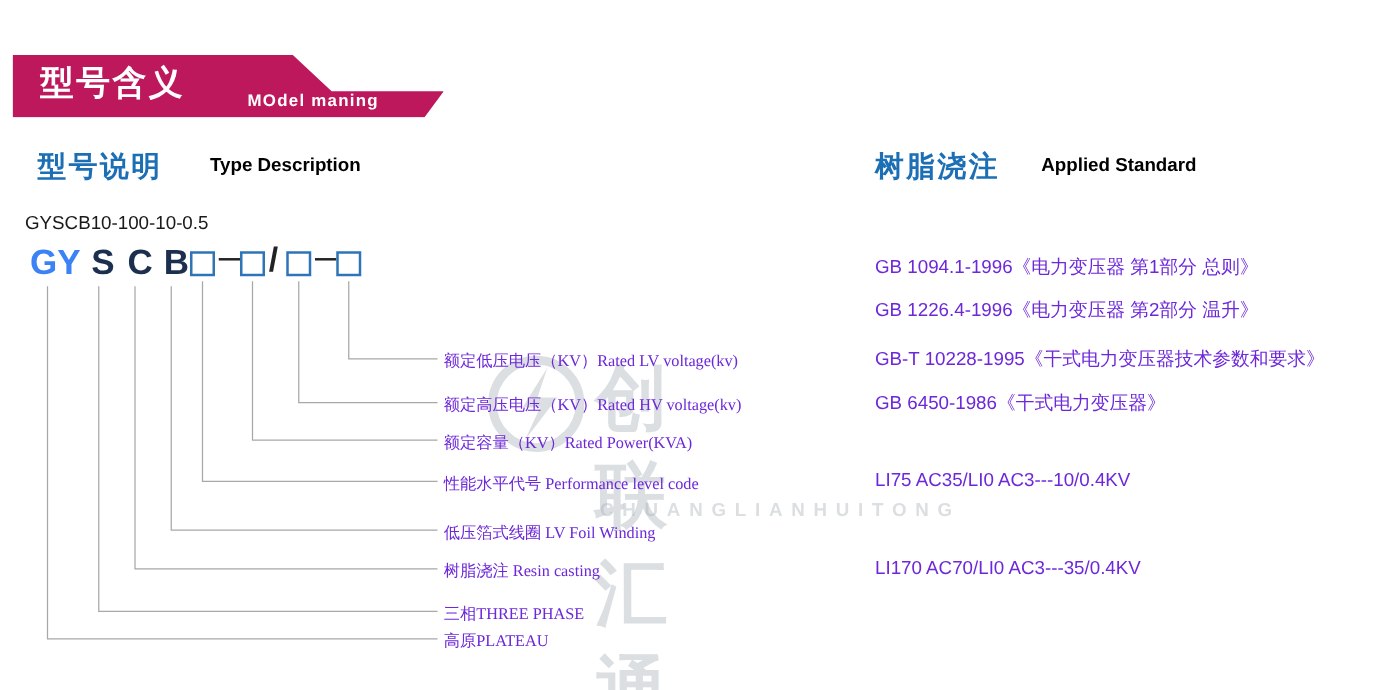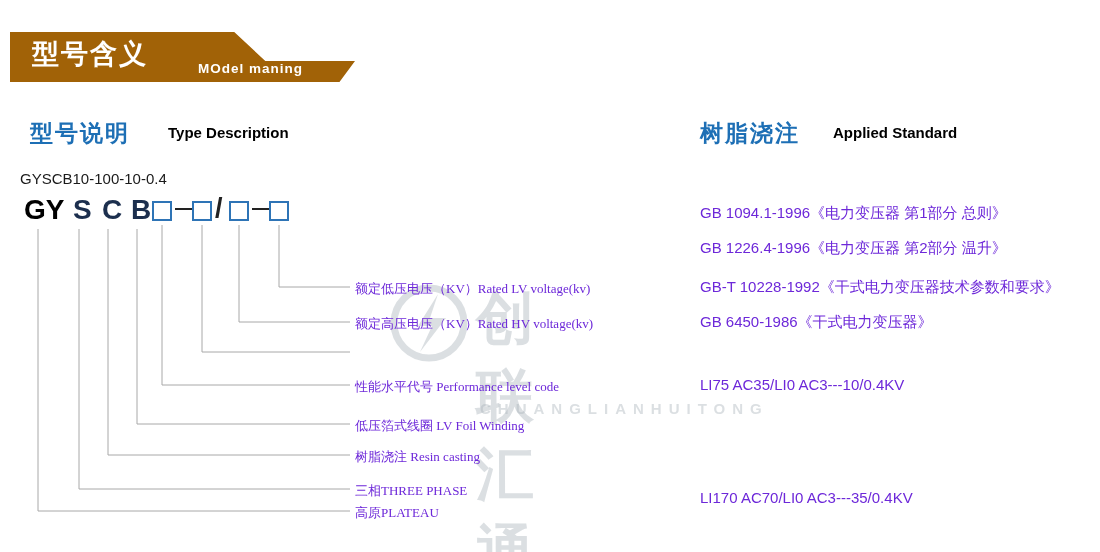--- a/index.html
+++ b/index.html
@@ -9,23 +9,23 @@
     position: relative;
     width: 1100px;
     height: 552px;
     background: #ffffff;
     overflow: hidden;
   }
 
   
   .header-band {
     position: absolute;
-    left: 10px; top: 32px;
+    left: 10px; top: 44px;
     width: 345px; height: 50px;
-    background: #a16207;
+    background: #be185d;
     clip-path: polygon(0 0, 65% 0, 74% 58%, 100% 58%, 95.5% 100%, 0 100%);
   }
   .header-title {
     position: absolute; left: 22px; top: 4px;
     font-size: 27px; font-weight: bold; color: #ffffff;
     letter-spacing: 2px;
   }
   .header-subtitle {
     position: absolute; left: 188px; top: 29px;
     font-size: 13.5px; font-weight: bold; color: #ffffff;
@@ -57,21 +57,21 @@
     color: rgba(170, 178, 186, 0.42);
     margin-top: 44px;
   }
 
   
   .code-letter {
     position: absolute; top: 194px;
     font-size: 28px; font-weight: bold; color: #1c2f4e;
     z-index: 2;
   }
-  .code-letter.blue { color: #000000; }
+  .code-letter.blue { color: #3b82f6; }
   .code-box {
     position: absolute; top: 201px;
     width: 20px; height: 20px;
     border: 2px solid #2e74b6;
     background: #ffffff;
     z-index: 2;
   }
   .code-sep {
     position: absolute; top: 196px;
     font-size: 20px; font-weight: bold; color: #222222;
@@ -124,21 +124,21 @@
     <div class="header-title">型号含义</div>
     <div class="header-subtitle">MOdel maning</div>
   </div>
 
   <div class="sec-heading-zh" style="left:30px; top:118px;">型号说明</div>
   <div class="sec-heading-en" style="left:168px; top:124px;">Type Description</div>
 
   <div class="sec-heading-zh" style="left:700px; top:118px;">树脂浇注</div>
   <div class="sec-heading-en" style="left:833px; top:124px;">Applied Standard</div>
 
-  <div class="model-example">GYSCB10-100-10-0.4</div>
+  <div class="model-example">GYSCB10-100-10-0.5</div>
 
   <div class="code-letter blue" style="left:24px;">GY</div>
   <div class="code-letter" style="left:73px;">S</div>
   <div class="code-letter" style="left:102px;">C</div>
   <div class="code-letter" style="left:131px;">B</div>
 
   <div class="code-box" style="left:152px;"></div>
   <div class="code-sep" style="left:175px;">—</div>
   <div class="code-box" style="left:192px;"></div>
   <div class="code-sep code-slash" style="left:215px;">/</div>
@@ -154,26 +154,27 @@
       <path d="M162 225 V385 H350"></path>
       <path d="M137 229 V424 H350"></path>
       <path d="M108 229 V455 H350"></path>
       <path d="M79 229 V489 H350"></path>
       <path d="M38 229 V511 H350"></path>
     </g>
   </svg>
 
   <div class="code-label" style="top:280px;">额定低压电压（KV）Rated LV voltage(kv)</div>
   <div class="code-label" style="top:315px;">额定高压电压（KV）Rated HV voltage(kv)</div>
+  <div class="code-label" style="top:345px;">额定容量（KV）Rated Power(KVA)</div>
   <div class="code-label" style="top:378px;">性能水平代号 Performance level code</div>
   <div class="code-label" style="top:417px;">低压箔式线圈 LV Foil Winding</div>
   <div class="code-label" style="top:448px;">树脂浇注 Resin casting</div>
   <div class="code-label" style="top:482px;">三相THREE PHASE</div>
   <div class="code-label" style="top:504px;">高原PLATEAU</div>
 
   <div class="standard-row" style="top:204px;">GB 1094.1-1996《电力变压器 第1部分 总则》</div>
   <div class="standard-row" style="top:239px;">GB 1226.4-1996《电力变压器 第2部分 温升》</div>
-  <div class="standard-row" style="top:278px;">GB-T 10228-1992《干式电力变压器技术参数和要求》</div>
+  <div class="standard-row" style="top:278px;">GB-T 10228-1995《干式电力变压器技术参数和要求》</div>
   <div class="standard-row" style="top:313px;">GB 6450-1986《干式电力变压器》</div>
   <div class="standard-row" style="top:376px;">LI75 AC35/LI0 AC3---10/0.4KV</div>
-  <div class="standard-row" style="top:446px;margin-top:43px;">LI170 AC70/LI0 AC3---35/0.4KV</div>
+  <div class="standard-row" style="top:446px;">LI170 AC70/LI0 AC3---35/0.4KV</div>
 
 </div>
 
 </body></html>

